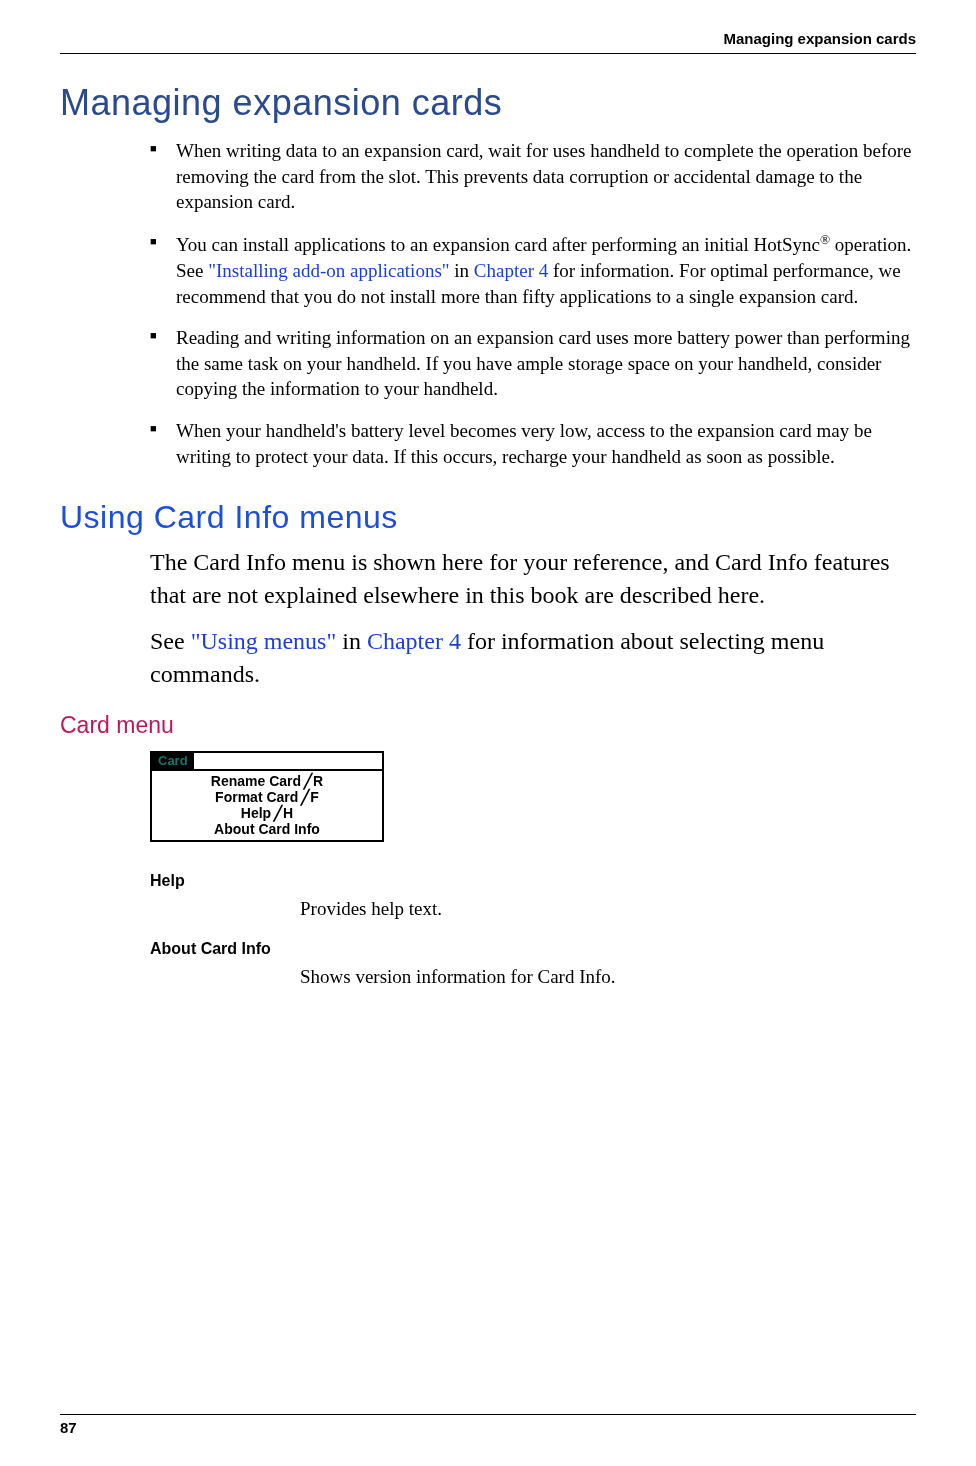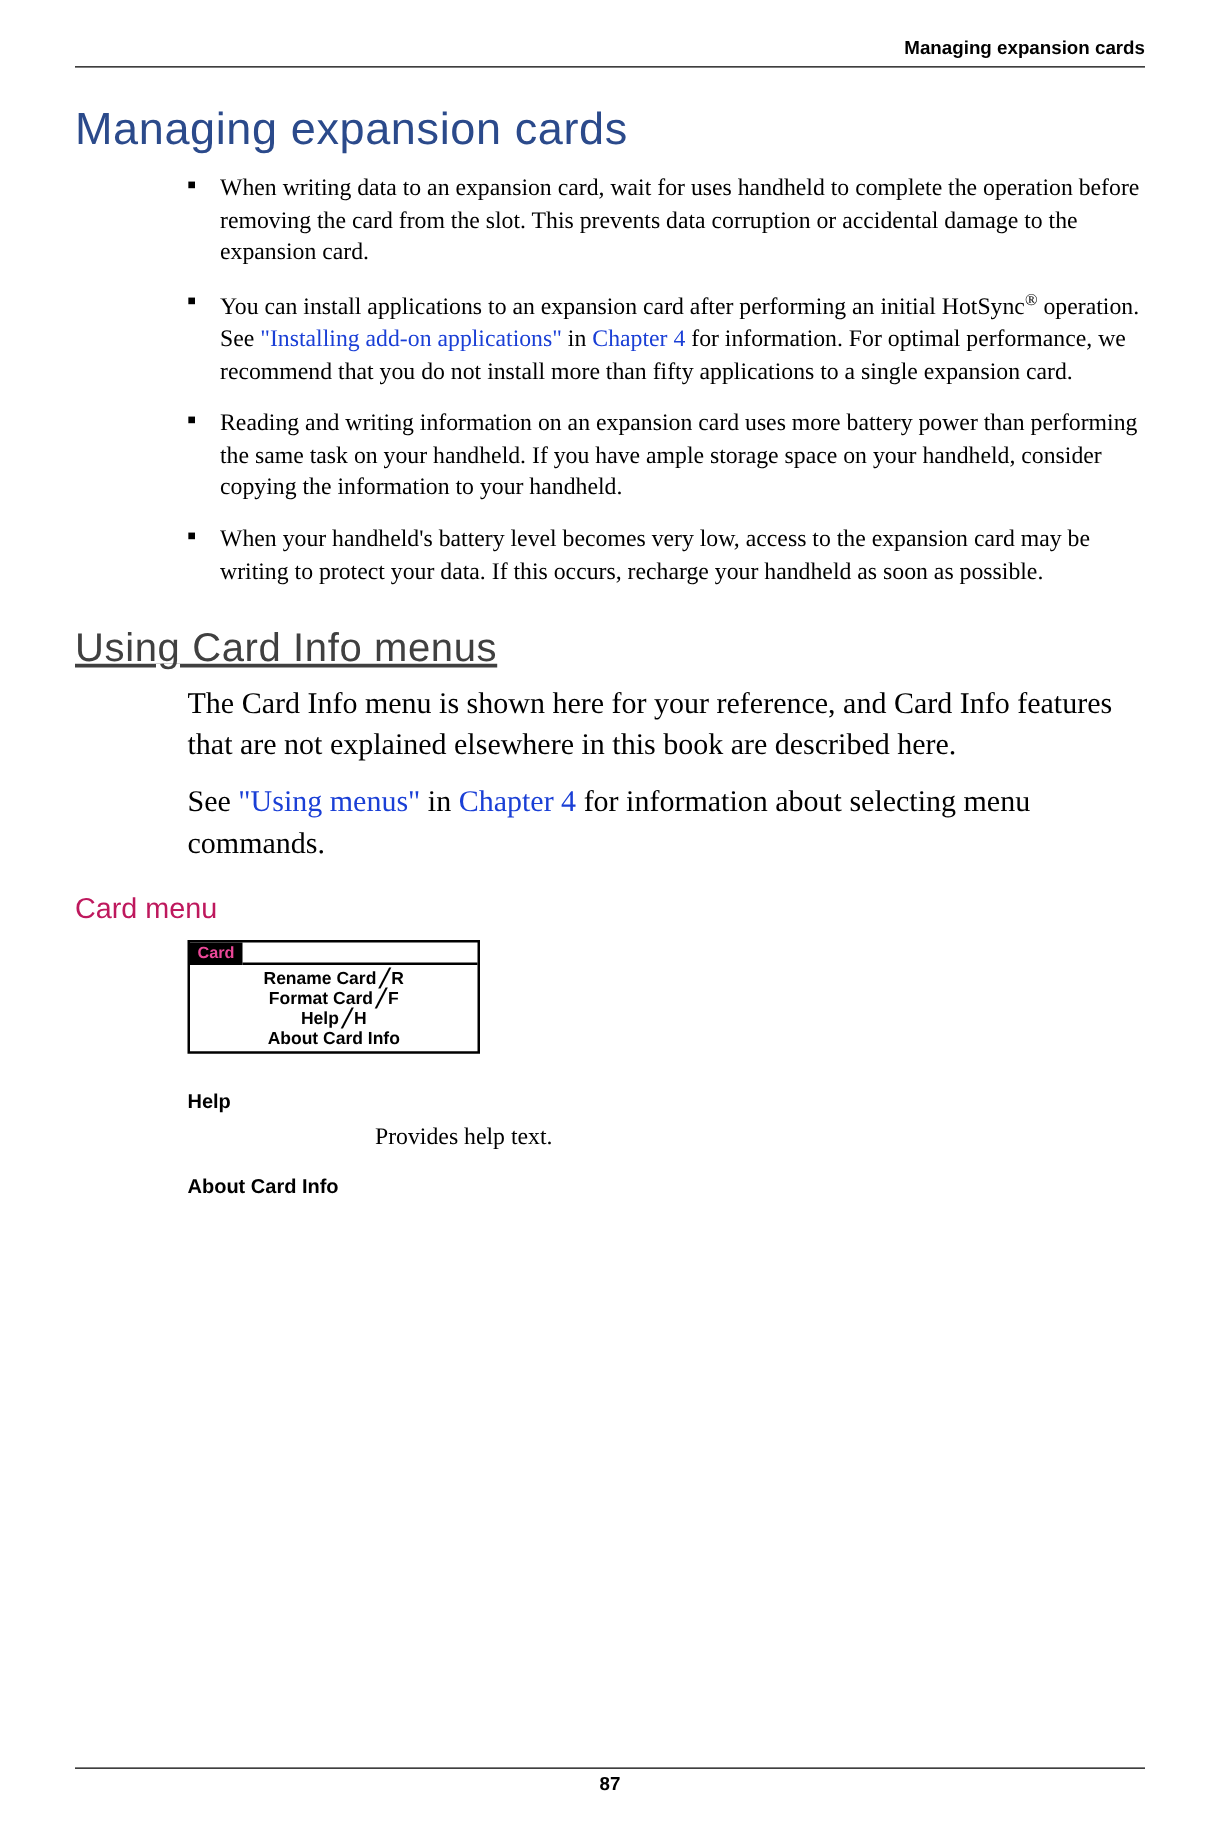--- a/index.html
+++ b/index.html
@@ -34,26 +34,25 @@
     font-weight: 400;
     color: #2b4a8b;
     font-size: 36px;
     margin: 0 0 14px 0;
     letter-spacing: 0.5px;
     font-stretch: condensed;
   }
   h2.sub-title {
     font-family: "Trebuchet MS", "Arial Narrow", Arial, sans-serif;
     font-weight: 400;
-    color: #404040;
+    color: #1d4ed8;
     font-size: 32px;
     margin: 30px 0 10px 0;
     letter-spacing: 0.5px;
     font-stretch: condensed;
-    text-decoration: underline;
   }
   h3.sub-sub {
     font-family: "Trebuchet MS", "Arial Narrow", Arial, sans-serif;
     font-weight: 400;
     color: #be185d;
     font-size: 23px;
     margin: 22px 0 12px 0;
     font-stretch: condensed;
   }
   .body-block {
@@ -93,21 +92,21 @@
     font-size: 14px;
     line-height: 1.15;
     margin-bottom: 28px;
     background: #fff;
   }
   .menu-titlebar {
     display: flex;
   }
   .menu-tab {
     background: #000;
-    color: #ec4899;
+    color: #0f766e;
     padding: 1px 6px 2px 6px;
     font-size: 13px;
     font-weight: bold;
   }
   .menu-tab-rest {
     flex: 1;
     border-bottom: 2px solid #000;
   }
   .menu-items {
     padding: 2px 6px 3px 6px;
@@ -142,21 +141,21 @@
   .def-desc {
     flex: 1;
     margin-top: 28px;
   }
   .footer {
     position: absolute;
     bottom: 30px;
     left: 60px;
     right: 60px;
     border-top: 1px solid #000;
-    text-align: center;
+    text-align: left;
     font-family: Arial, Helvetica, sans-serif;
     font-weight: bold;
     font-size: 15px;
     padding-top: 4px;
     margin-top: 44px;
   }
   sup { font-size: 0.7em; }
 </style>
 </head>
 <body>
@@ -216,20 +215,21 @@
       </div>
     </div>
 
     <div class="def-table">
       <div class="def-row">
         <div class="def-term">Help</div>
         <div class="def-desc">Provides help text.</div>
       </div>
       <div class="def-row">
         <div class="def-term">About Card Info</div>
+        <div class="def-desc">Shows version information for Card Info.</div>
       </div>
     </div>
 
   </div>
 
   <div class="footer">
     <span>87</span>
   </div>
 
 </div>

